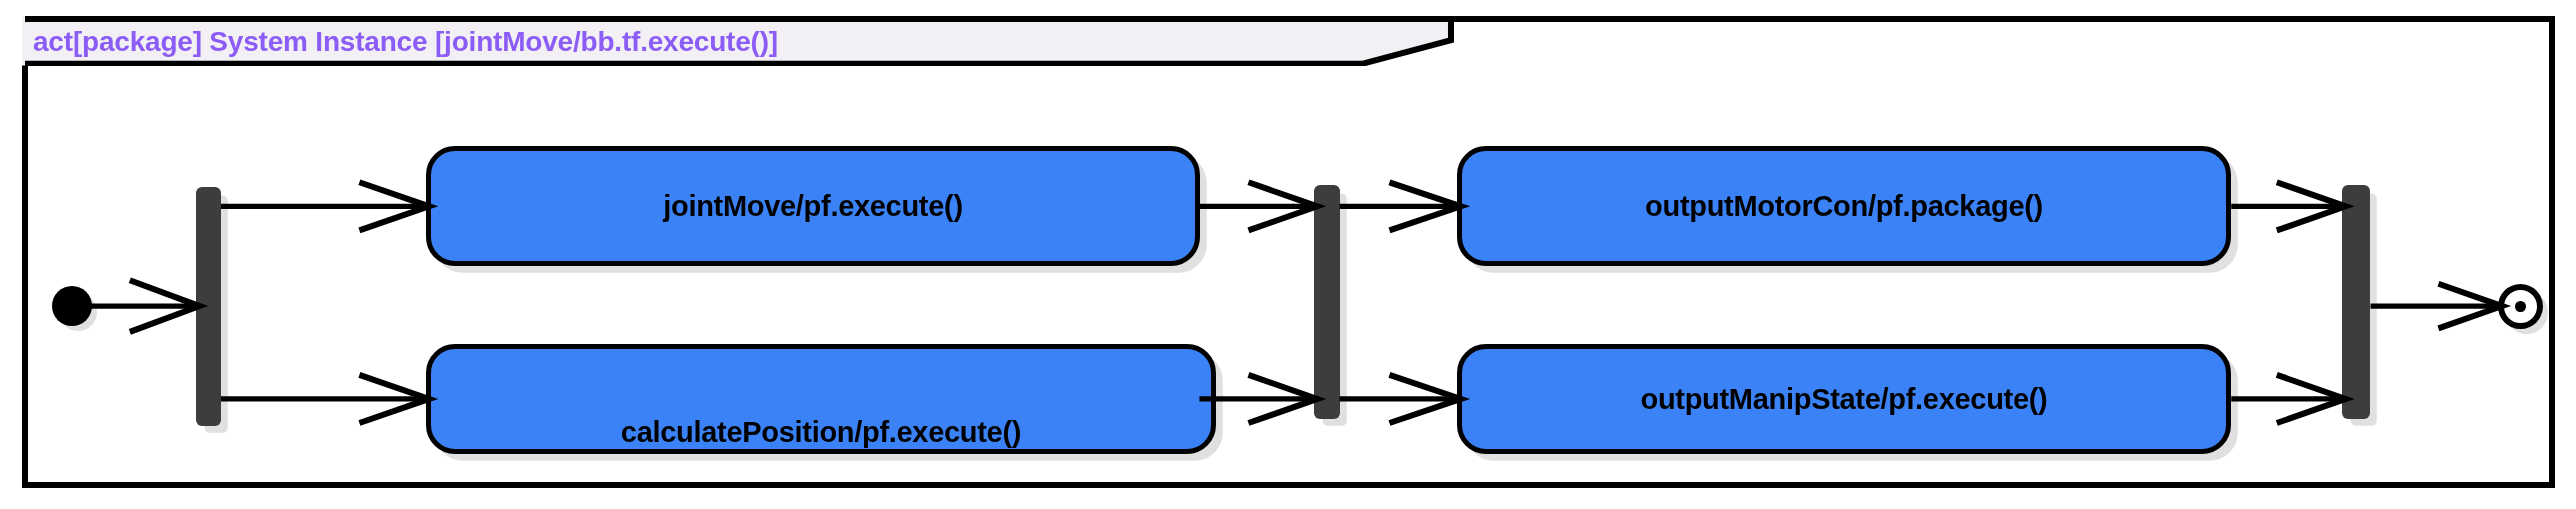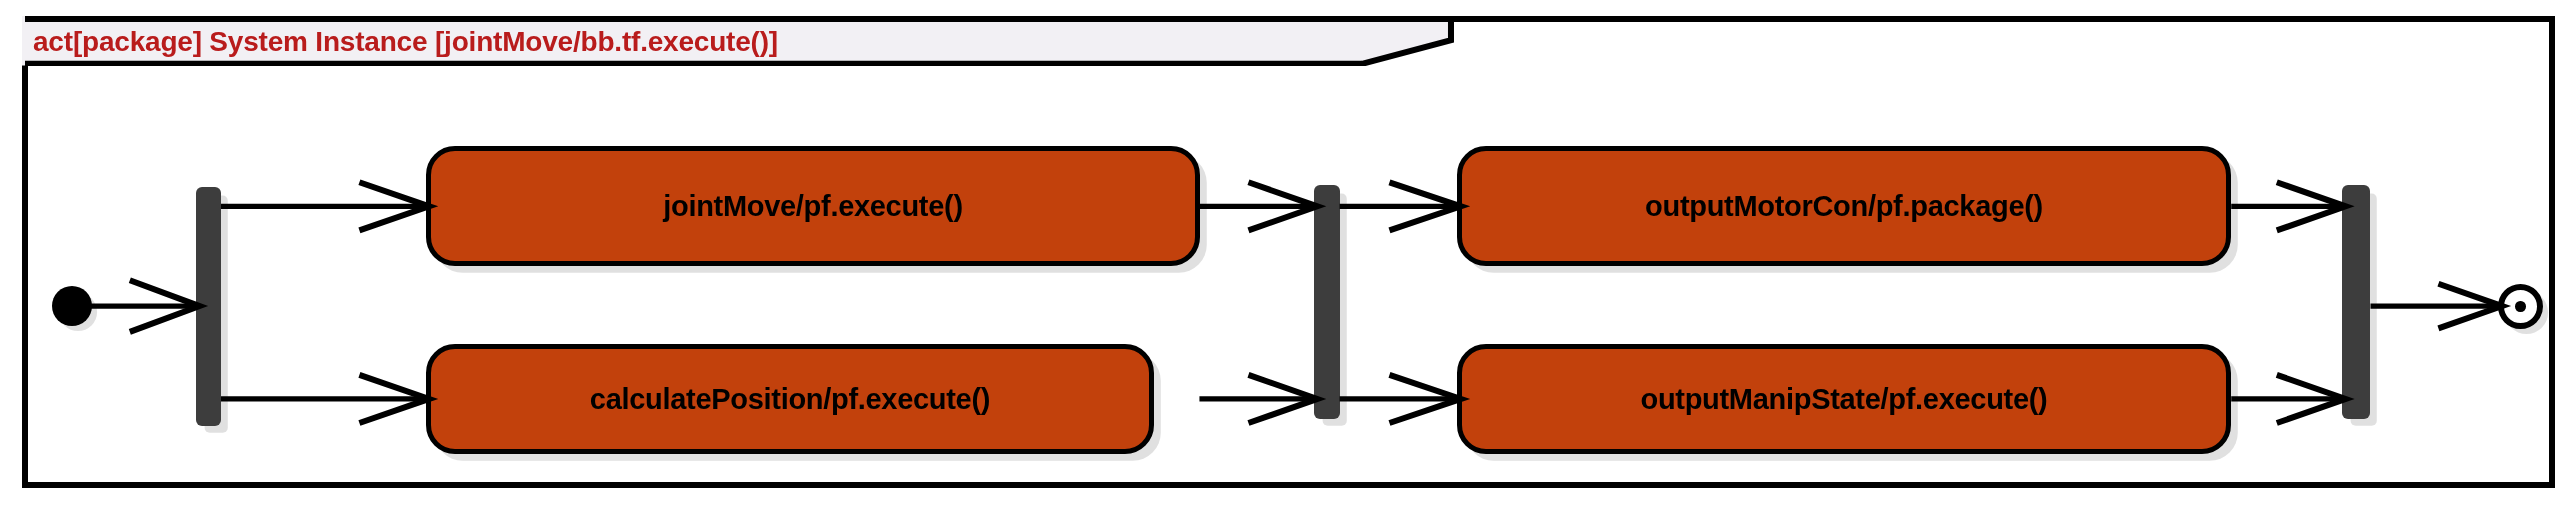--- a/index.html
+++ b/index.html
@@ -52,36 +52,36 @@
     pointer-events: none;
   }
   .frame-header-label {
     position: absolute;
     left: 33px;
     top: 17px;
     height: 50px;
     display: flex;
     align-items: center;
     font-size: 28px;
-    color: #b91c1c;
+    color: #8b5cf6;
     white-space: nowrap;
     letter-spacing: -0.2px;
   }
   .frame-header-label .kw {
     font-weight: bold;
   }
   .frame-header-label .rest {
     font-weight: bold;
   }
 
   
   .action {
     position: absolute;
     box-sizing: border-box;
-    background: #c2410c;
+    background: #3b82f6;
     border: 5.2px solid #000000;
     border-radius: 29px;
     display: flex;
     align-items: center;
     justify-content: center;
     font-weight: bold;
     font-size: 29px;
     color: #000000;
     letter-spacing: -0.3px;
     white-space: nowrap;
@@ -163,21 +163,21 @@
   </div>
 
   <div class="initial-node" style="left:52px; top:286px; width:40px; height:40px;"></div>
 
   <div class="bar" style="left:196px; top:187px; width:25px; height:239px;"></div>
 
   <div class="action" style="left:426px; top:146px; width:774px; height:120px;">
     <span>jointMove/pf.execute()</span>
   </div>
 
-  <div class="action" style="left:426px; top:344px; width:728px; height:110px;">
+  <div class="action" style="left:426px; top:344px; width:790px; height:110px;align-items:flex-end;">
     <span>calculatePosition/pf.execute()</span>
   </div>
 
   <div class="bar" style="left:1314px; top:185px; width:26px; height:234px;"></div>
 
   <div class="action" style="left:1457px; top:146px; width:774px; height:120px;">
     <span>outputMotorCon/pf.package()</span>
   </div>
 
   <div class="action" style="left:1457px; top:344px; width:774px; height:110px;">

